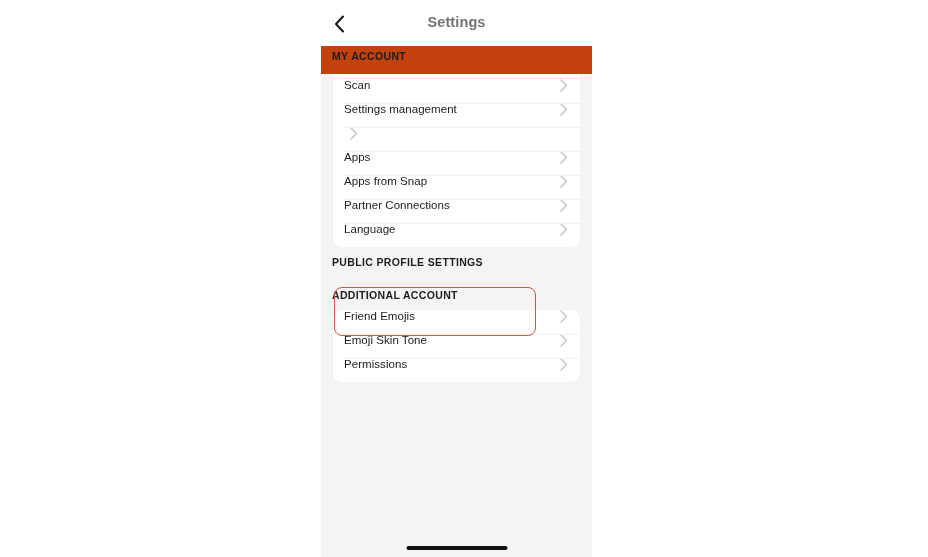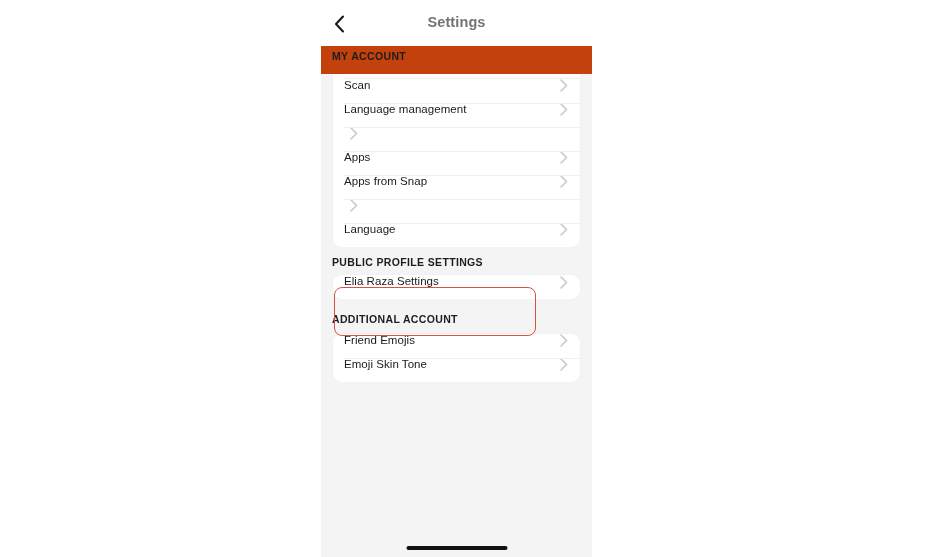--- a/index.html
+++ b/index.html
@@ -204,21 +204,21 @@
       <div class="row">
         <div class="row-label">Scan</div>
         <div class="row-chev">
           <svg width="8" height="13" viewBox="0 0 8 13" fill="none">
             <path d="M1 1L6.5 6.5L1 12" stroke="#c8c8c8" stroke-width="1.6" stroke-linecap="round" stroke-linejoin="round"></path>
           </svg>
         </div>
       </div>
 
       <div class="row">
-        <div class="row-label">Language management</div>
+        <div class="row-label">Settings management</div>
         <div class="row-chev">
           <svg width="8" height="13" viewBox="0 0 8 13" fill="none">
             <path d="M1 1L6.5 6.5L1 12" stroke="#c8c8c8" stroke-width="1.6" stroke-linecap="round" stroke-linejoin="round"></path>
           </svg>
         </div>
       </div>
 
       <div class="row">
         <div class="row-chev">
           <svg width="8" height="13" viewBox="0 0 8 13" fill="none">
@@ -239,20 +239,21 @@
       <div class="row">
         <div class="row-label">Apps from Snap</div>
         <div class="row-chev">
           <svg width="8" height="13" viewBox="0 0 8 13" fill="none">
             <path d="M1 1L6.5 6.5L1 12" stroke="#c8c8c8" stroke-width="1.6" stroke-linecap="round" stroke-linejoin="round"></path>
           </svg>
         </div>
       </div>
 
       <div class="row">
+        <div class="row-label">Partner Connections</div>
         <div class="row-chev">
           <svg width="8" height="13" viewBox="0 0 8 13" fill="none">
             <path d="M1 1L6.5 6.5L1 12" stroke="#c8c8c8" stroke-width="1.6" stroke-linecap="round" stroke-linejoin="round"></path>
           </svg>
         </div>
       </div>
 
       <div class="row">
         <div class="row-label">Language</div>
         <div class="row-chev">
@@ -261,30 +262,20 @@
           </svg>
         </div>
       </div>
 
     </div>
 
     <div class="band">
       <div class="sec-head">PUBLIC PROFILE SETTINGS</div>
     </div>
 
-    <div class="card">
-      <div class="row">
-        <div class="row-label">Elia Raza Settings</div>
-        <div class="row-chev">
-          <svg width="8" height="13" viewBox="0 0 8 13" fill="none">
-            <path d="M1 1L6.5 6.5L1 12" stroke="#c8c8c8" stroke-width="1.6" stroke-linecap="round" stroke-linejoin="round"></path>
-          </svg>
-        </div>
-      </div>
-    </div>
 
     <div class="band" style="padding-top:15px;padding-bottom:9px;">
       <div class="sec-head">ADDITIONAL ACCOUNT</div>
     </div>
 
     <div class="card">
       <div class="row">
         <div class="row-label">Friend Emojis</div>
         <div class="row-chev">
           <svg width="8" height="13" viewBox="0 0 8 13" fill="none">
@@ -295,20 +286,28 @@
 
       <div class="row">
         <div class="row-label">Emoji Skin Tone</div>
         <div class="row-chev">
           <svg width="8" height="13" viewBox="0 0 8 13" fill="none">
             <path d="M1 1L6.5 6.5L1 12" stroke="#c8c8c8" stroke-width="1.6" stroke-linecap="round" stroke-linejoin="round"></path>
           </svg>
         </div>
       </div>
 
+      <div class="row">
+        <div class="row-label">Permissions</div>
+        <div class="row-chev">
+          <svg width="8" height="13" viewBox="0 0 8 13" fill="none">
+            <path d="M1 1L6.5 6.5L1 12" stroke="#c8c8c8" stroke-width="1.6" stroke-linecap="round" stroke-linejoin="round"></path>
+          </svg>
+        </div>
+      </div>
     </div>
 
     <div class="card-gap"></div>
 
     <div id="annotation"></div>
 
   </div>
 
   <div id="home-indicator"></div>
 

